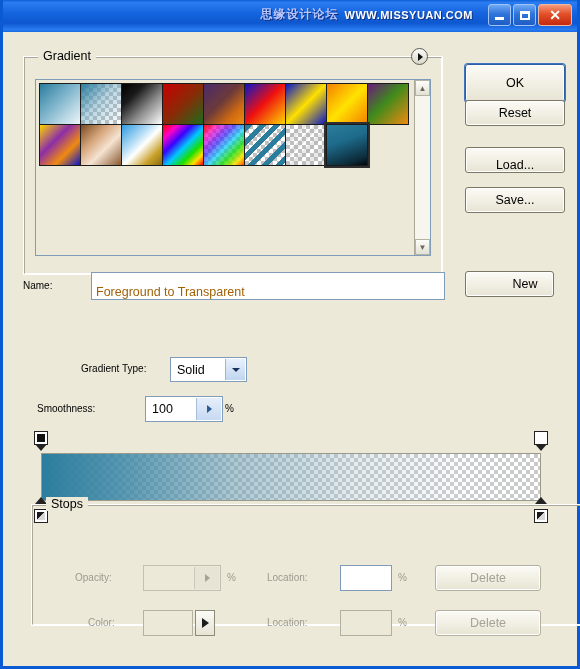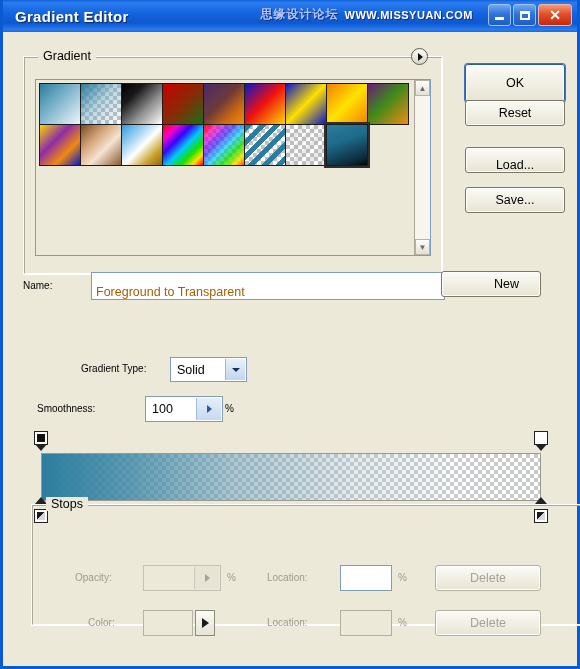--- a/index.html
+++ b/index.html
@@ -257,21 +257,20 @@
   .stop.up .point{top:-6px;border-bottom:7px solid #222;}
   .stop.up .house{top:6px;}
   .stop.down .house{top:0;}
 </style>
 </head>
 <body>
 
 <div class="window">
 
   <div class="titlebar">
-    <div class="title-text">Gradient Editor</div>
 
     <div class="watermarks">
       <span class="wm-cn">思缘设计论坛</span>
       <span class="wm-en">WWW.MISSYUAN.COM</span>
     </div>
 
     <div class="winbtns">
       <div class="winbtn">
         <div class="glyph-min"></div>
       </div>
@@ -364,21 +363,21 @@
     <div class="btn" style="left:462px;top:155px;width:100px;height:26px;">
       <span>Save...</span>
     </div>
 
     <div class="lbl" style="left:20px;top:248px;">
       <span>Name:</span>
     </div>
     <div class="textbox" style="left:88px;top:240px;width:354px;height:28px;">
       <span>Foreground to Transparent</span>
     </div>
-    <div class="btn" style="left:438px;top:239px;width:100px;height:26px;padding-left:31px;">
+    <div class="btn" style="left:462px;top:239px;width:89px;height:26px;padding-left:31px;">
       <span>New</span>
     </div>
 
     <div class="lbl" style="left:78px;top:331px;">
       <span>Gradient Type:</span>
     </div>
     <div class="dropdown" style="left:167px;top:325px;width:77px;height:25px;">
       <span>Solid</span>
       <div class="dd-arrow">
         <div class="caret"></div>

